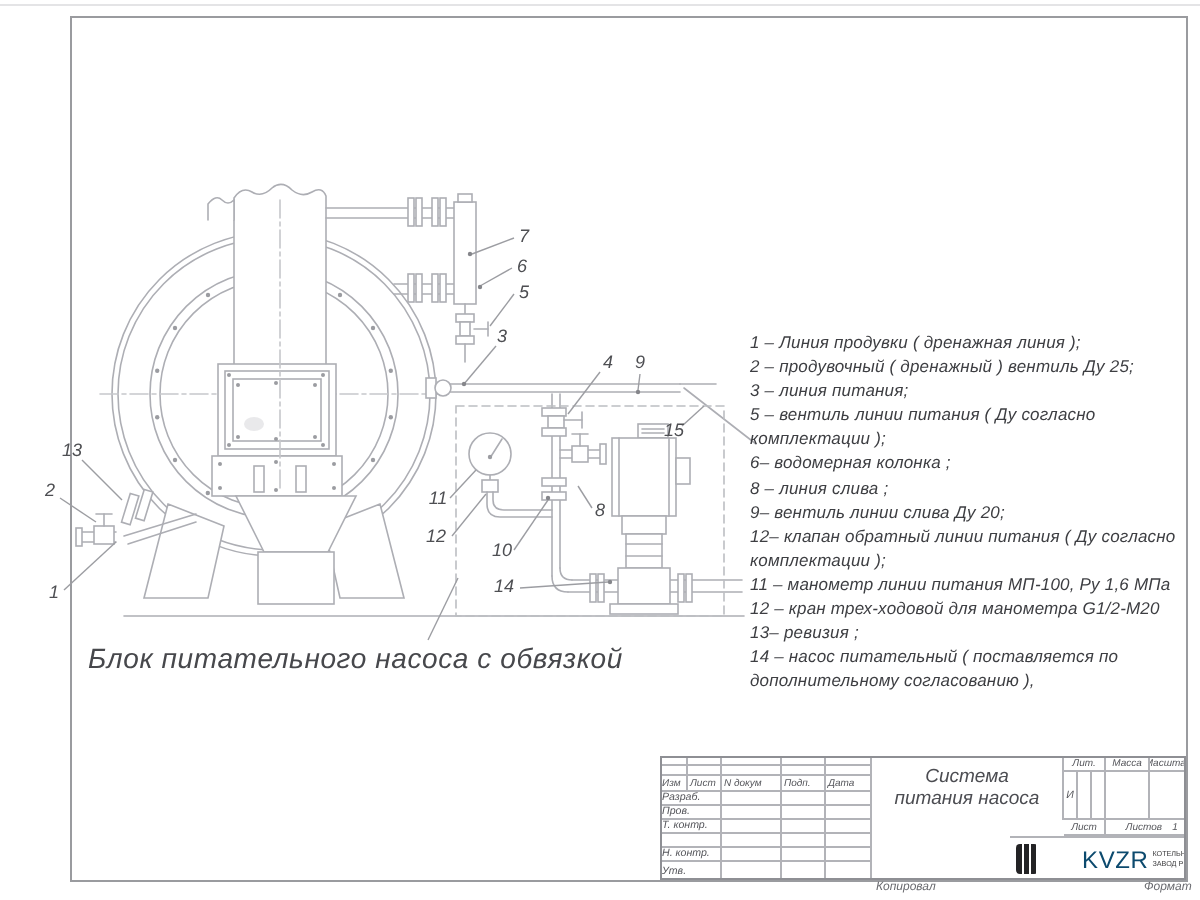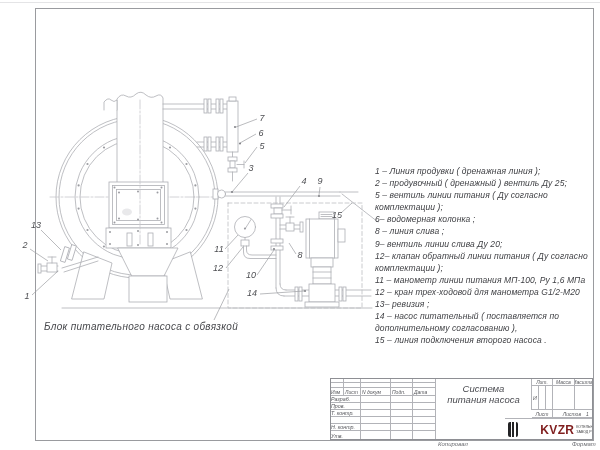--- a/index.html
+++ b/index.html
@@ -5,42 +5,42 @@
   html,body{margin:0;padding:0;}
   body{width:600px;height:450px;position:relative;background:#fff;overflow:hidden;
        font-family:"Liberation Sans",sans-serif;}
   .sheet-edge-top{position:absolute;left:0;top:2px;width:600px;border-top:1px solid #e4e4e6;}
   .frame{position:absolute;left:35px;top:8px;width:557px;height:431px;border:1px solid #9a9b9f;}
   
   .parts-list{position:absolute;left:375px;top:133px;width:226px;
     font-size:8.5px;font-style:italic;color:#3d3e42;line-height:12.1px;letter-spacing:0.1px;margin-top:32px;}
   .parts-list div{white-space:normal;}
   
-  .caption{position:absolute;left:44px;top:321px;font-size:10px;font-style:italic;
+  .caption{position:absolute;left:44px;top:321px;font-size:14px;font-style:italic;
     color:#47484c;white-space:nowrap;letter-spacing:0.3px;}
   
   .draw{position:absolute;left:0;top:0;}
   
   .tb{position:absolute;left:330px;top:378px;width:263px;height:78px;font-style:italic;color:#55565b;}
   .tb *{box-sizing:border-box;}
   .tb .cell{position:absolute;border-right:1px solid #b2b3b8;border-bottom:1px solid #b2b3b8;
     font-size:5.3px;overflow:hidden;white-space:nowrap;padding:0 1px;display:flex;align-items:center;}
   .tb-outline{position:absolute;left:0;top:0;width:263px;height:62px;border:1px solid #8e8f94;}
   .tb .hdr{font-size:5px;}
   .tb .ttl{position:absolute;left:106px;top:0;width:96px;height:32px;border-right:1px solid #b2b3b8;
     display:flex;flex-direction:column;align-items:center;justify-content:center;
     font-size:9.5px;line-height:11px;color:#4c4d52;}
   .tb .prod{position:absolute;left:106px;top:32px;width:69px;height:30px;border-top:1px solid #b2b3b8;
     border-right:1px solid #b2b3b8;display:flex;align-items:center;justify-content:center;
     font-size:7.3px;color:#4c4d52;}
   .tb .logo-area{position:absolute;left:175px;top:40px;width:88px;height:22px;
     border-top:1px solid #b2b3b8;display:flex;align-items:center;font-style:normal;overflow:hidden;}
   .logo-mark{width:13px;height:15px;background:#232325;border-radius:2px;margin:0 2px 0 3px;
     background-image:linear-gradient(90deg,#232325 3px,#fff 3px,#fff 4.2px,#232325 4.2px,#232325 6.5px,#fff 6.5px,#fff 7.7px,#232325 7.7px,#232325 10px,#fff 10px,#fff 11.2px,#232325 11.2px);}
-  .logo-text{font-weight:bold;font-size:12px;color:#7f1d1d;letter-spacing:0.3px;padding-left:20px;}
+  .logo-text{font-weight:normal;font-size:12px;color:#0c4a6e;letter-spacing:0.3px;padding-left:20px;}
   .logo-sub{font-size:3.6px;color:#3c3c3e;line-height:4.4px;margin-left:2px;white-space:nowrap;}
   .below-tb{position:absolute;top:441px;font-size:6px;font-style:italic;color:#6a6b70;white-space:nowrap;}
 </style>
 </head>
 <body>
 
 <div class="sheet-edge-top"></div>
 <div class="frame"></div>
 
 <svg class="draw" width="600" height="450" viewBox="0 0 600 450">
@@ -281,30 +281,30 @@
     <text x="252" y="296">14</text>
     <text x="337" y="218">15</text>
   </g>
 </svg>
 
 <div class="caption">Блок питательного насоса с обвязкой</div>
 
 <div class="parts-list">
   <div>1 –  Линия продувки  ( дренажная линия );</div>
   <div>2 –  продувочный  ( дренажный )  вентиль  Ду 25;</div>
+  <div>3 –  линия питания;</div>
   <div>5 –  вентиль линии питания  ( Ду согласно комплектации );</div>
   <div>6–  водомерная колонка ;</div>
   <div>8 –  линия слива ;</div>
   <div>9–  вентиль линии слива  Ду 20;</div>
   <div>12–  клапан обратный линии питания  ( Ду согласно комплектации );</div>
   <div>11 –  манометр линии питания  МП-100,  Ру  1,6  МПа</div>
   <div>12 –  кран трех-ходовой для манометра  G1/2-М20</div>
   <div>13–  ревизия ;</div>
   <div>14 –  насос питательный  ( поставляется по дополнительному согласованию ),</div>
-  <div>15 –  линия подключения второго насоса .</div>
 </div>
 
 <div class="tb">
 
   <div class="cell" style="left:0;top:0;width:14px;height:5px;"></div>
   <div class="cell" style="left:14px;top:0;width:17px;height:5px;"></div>
   <div class="cell" style="left:31px;top:0;width:30px;height:5px;"></div>
   <div class="cell" style="left:61px;top:0;width:22px;height:5px;"></div>
   <div class="cell" style="left:83px;top:0;width:23px;height:5px;"></div>
   <div class="cell" style="left:0;top:5px;width:14px;height:5px;"></div>

